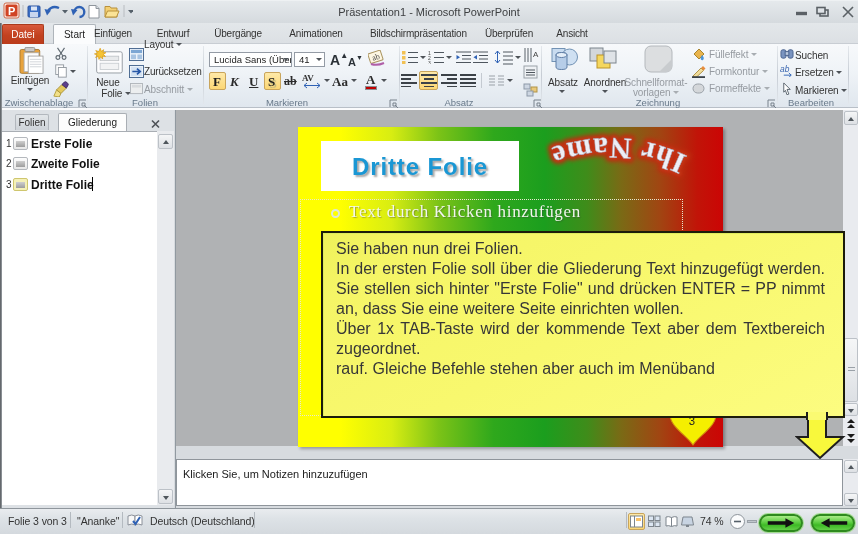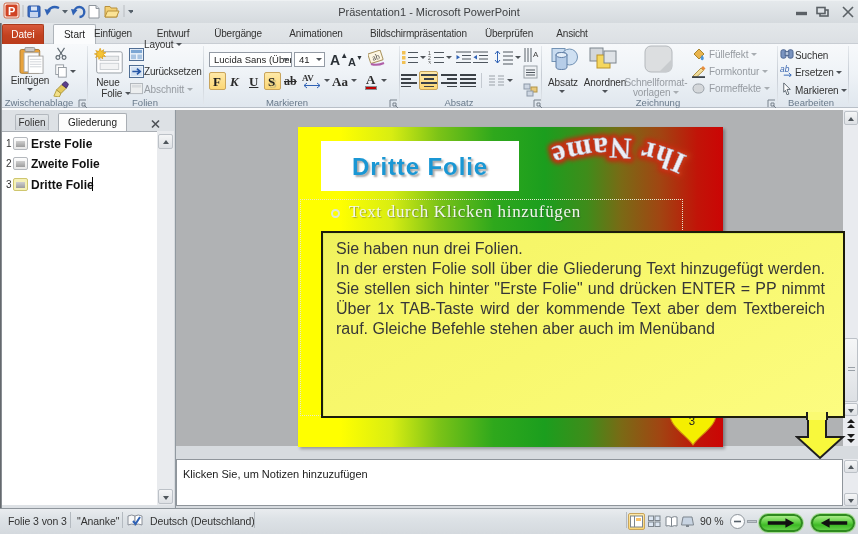--- a/index.html
+++ b/index.html
@@ -522,21 +522,23 @@
     <text font-family="Liberation Serif" font-weight="bold" font-size="30" letter-spacing="2.5" stroke="#cc4422" stroke-width="3" stroke-linejoin="round" opacity="0.55" style="filter:blur(1px)" text-anchor="middle"><textPath href="#arc" startOffset="50%">Ihr Name</textPath></text>
     <text font-family="Liberation Serif" font-weight="bold" font-size="30" letter-spacing="2.5" fill="#eeeef5" stroke="#a8a8b8" stroke-width="0.5" text-anchor="middle"><textPath href="#arc" startOffset="50%">Ihr Name</textPath></text>
   </g>
 </svg>
 
 <div class="abs" id="callout"></div>
 <div class="abs" id="callout-text">
 <div>Sie haben nun drei Folien.</div>
 <div class="j">In der ersten Folie soll über die Gliederung Text hinzugefügt werden.</div>
 <div class="j">Sie stellen sich hinter "Erste Folie" und drücken ENTER = PP nimmt</div>
+<div>an, dass Sie eine weitere Seite einrichten wollen.</div>
 <div class="j">Über 1x TAB-Taste wird der kommende Text aber dem Textbereich</div>
+<div>zugeordnet.</div>
 <div>rauf. Gleiche Befehle stehen aber auch im Menüband</div>
 </div>
 
 <svg class="abs" style="left:795px;top:418px;" width="51" height="42" viewBox="0 0 51 42">
   <path d="M13 0 L13 19 L2 19 L25 40 L48 19 L31 19 L31 0 Z" fill="#f8f83c" stroke="#1e1e1e" stroke-width="2"></path>
 </svg>
 <div class="abs" style="left:806px;top:412px;width:22px;height:8px;background:#fafa72;border-left:2px solid #1e1e1e;border-right:2px solid #1e1e1e;"></div>
 
 <div class="abs" id="notesarea"></div>
 <div class="abs" id="notestext">Klicken Sie, um Notizen hinzuzufügen</div>
@@ -577,21 +579,21 @@
     </g>
 </svg>
 <svg class="abs" style="left:665px;top:515px;" width="13" height="13" viewBox="0 0 13 13">
   <path d="M1 2 Q 3.5 1 6.5 2.5 Q 9.5 1 12 2 L 12 11 Q 9.5 10 6.5 11.5 Q 3.5 10 1 11 Z" fill="#fff" stroke="#7d858d"></path>
   <line x1="6.5" y1="2.5" x2="6.5" y2="11.5" stroke="#7d858d"></line>
 </svg>
 <svg class="abs" style="left:681px;top:515px;" width="13" height="13" viewBox="0 0 13 13">
   <path d="M2 2 L11 2 L12.5 10 L0.5 10 Z" fill="#c8d4e2" stroke="#7d858d"></path>
   <rect x="5" y="10" width="3" height="2" fill="#7d858d"></rect>
 </svg>
-<div class="abs stext" style="left:700px;">90 %</div>
+<div class="abs stext" style="left:700px;">74 %</div>
 <svg class="abs" style="left:729px;top:513px;" width="17" height="17" viewBox="0 0 17 17">
   <circle cx="8.5" cy="8.5" r="7" fill="#fbfcfd" stroke="#8d949b"></circle>
   <line x1="5" y1="8.5" x2="12" y2="8.5" stroke="#55606a" stroke-width="1.6"></line>
 </svg>
 <div class="abs" style="left:747px;top:520px;width:10px;height:3px;background:#c0c6cc;border:1px solid #9aa1a8;"></div>
 
 <div class="abs greenbtn" style="left:759px;"></div>
 <svg class="abs" style="left:766px;top:517px;" width="30" height="12" viewBox="0 0 34 13">
   <path d="M2 4.5 L22 4.5 L22 1 L32 6.5 L22 12 L22 8.5 L2 8.5 Z" fill="#111"></path>
 </svg>

